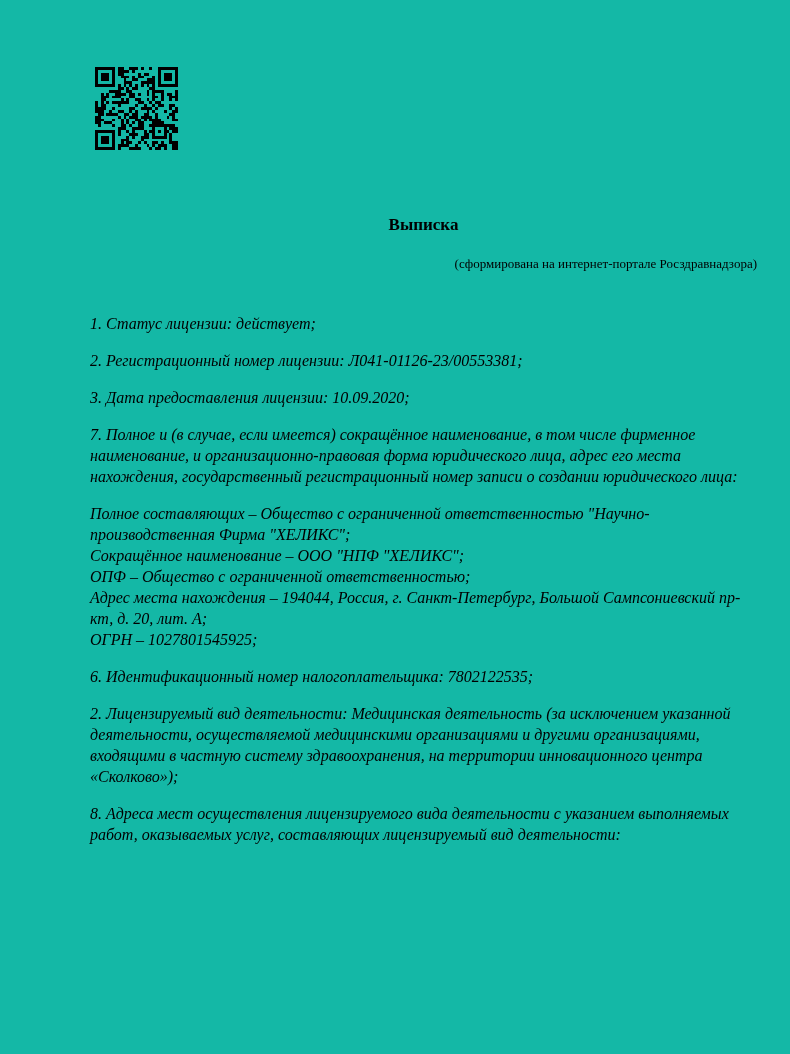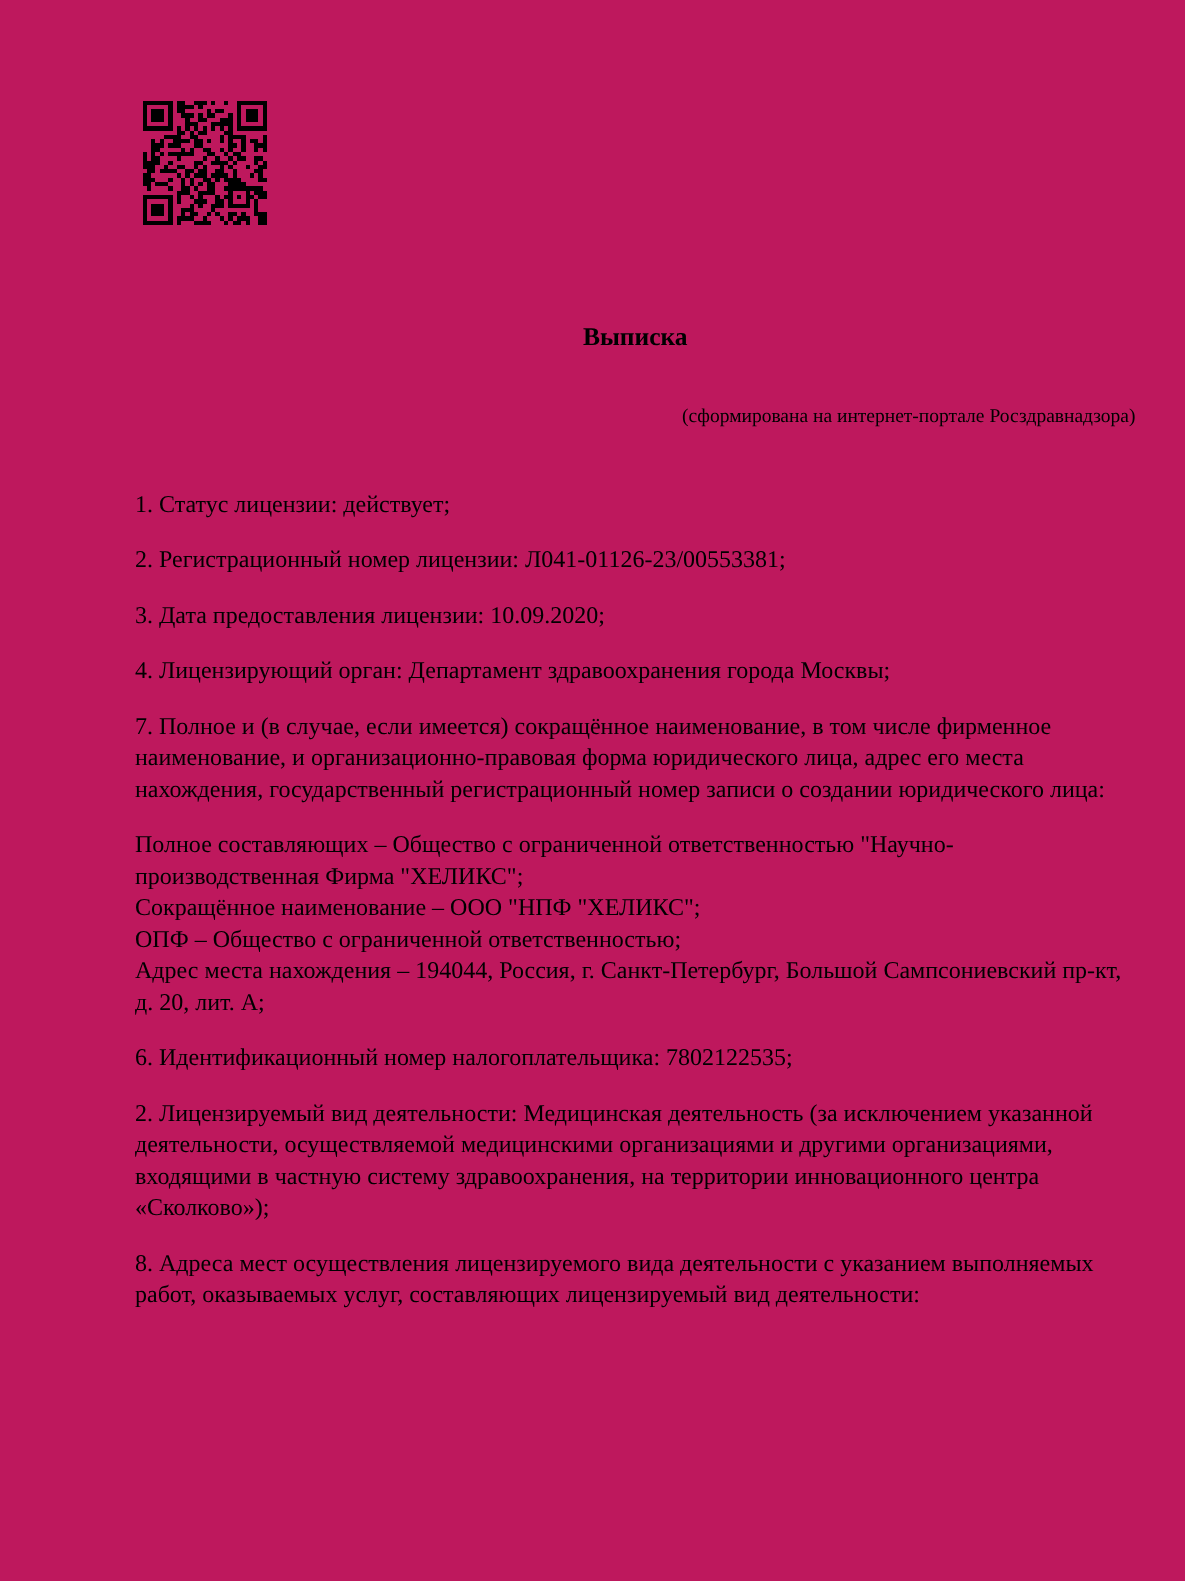--- a/index.html
+++ b/index.html
@@ -4,21 +4,21 @@
 <style>
   html, body {
     margin: 0;
     padding: 0;
     background: #ffffff;
   }
   .page {
     position: relative;
     width: 790px;
     height: 1054px;
-    background: #be185d;
+    background: #14b8a6;
     color: #000000;
     font-family: "Liberation Serif", "DejaVu Serif", serif;
     overflow: hidden;
   }
   .qr {
     position: absolute;
     left: 95px;
     top: 67px;
     width: 83px;
     height: 83px;
@@ -26,32 +26,33 @@
   .content {
     padding: 213px 33px 0 90px; 
   }
   .doc-title {
     text-align: center;
     font-weight: bold;
     font-size: 17px;
     line-height: 24px;
   }
   .formed-note {
-    margin-top: 32px;
+    margin-top: 19px;
     text-align: right;
     font-size: 13px;
     line-height: 16px;
   }
   .body-text {
     margin-top: 41px;
     font-size: 16px;
     line-height: 21px;
   }
   .para {
     margin: 0 0 16px 0;
+    font-style: italic;
   }
   .para:last-child {
     margin-bottom: 0;
   }
 </style>
 </head>
 <body>
 
 <div class="page">
 
@@ -476,28 +477,28 @@
     <div class="doc-title">
       <div>Выписка</div>
     </div>
 
     <div class="formed-note">(сформирована на интернет-портале Росздравнадзора)</div>
 
     <div class="body-text">
       <p class="para">1. Статус лицензии: действует;</p>
       <p class="para">2. Регистрационный номер лицензии: Л041-01126-23/00553381;</p>
       <p class="para">3. Дата предоставления лицензии: 10.09.2020;</p>
-      <p class="para">4. Лицензирующий орган: Департамент здравоохранения города Москвы;</p>
       <p class="para">7. Полное и (в случае, если имеется) сокращённое наименование, в том числе фирменное наименование, и организационно-правовая форма юридического лица, адрес его места нахождения, государственный регистрационный номер записи о создании юридического лица:</p>
 
       <div class="para">
         <div>Полное составляющих – Общество с ограниченной ответственностью "Научно-производственная Фирма "ХЕЛИКС";</div>
         <div>Сокращённое наименование – ООО "НПФ "ХЕЛИКС";</div>
         <div>ОПФ – Общество с ограниченной ответственностью;</div>
         <div>Адрес места нахождения – 194044, Россия, г. Санкт-Петербург, Большой Сампсониевский пр-кт, д. 20, лит. А;</div>
+        <div>ОГРН – 1027801545925;</div>
       </div>
 
       <p class="para">6. Идентификационный номер налогоплательщика: 7802122535;</p>
       <p class="para">2. Лицензируемый вид деятельности: Медицинская деятельность (за исключением указанной деятельности, осуществляемой медицинскими организациями и другими организациями, входящими в частную систему здравоохранения, на территории инновационного центра «Сколково»);</p>
       <p class="para">8. Адреса мест осуществления лицензируемого вида деятельности с указанием выполняемых работ, оказываемых услуг, составляющих лицензируемый вид деятельности:</p>
     </div>
 
   </div>
 </div>
 

